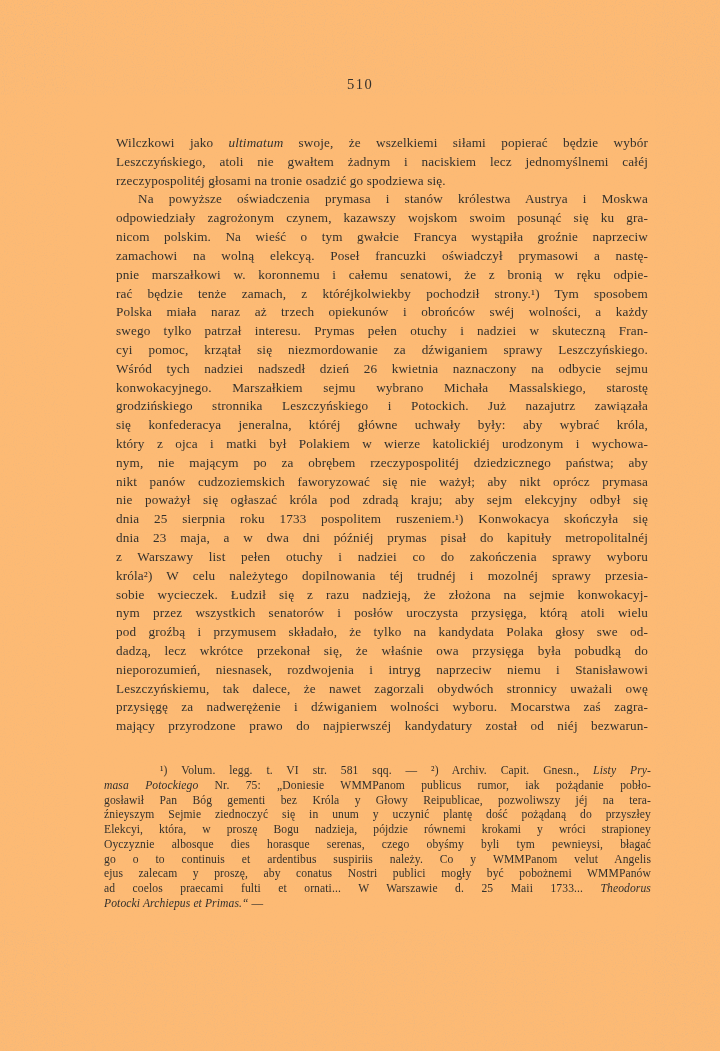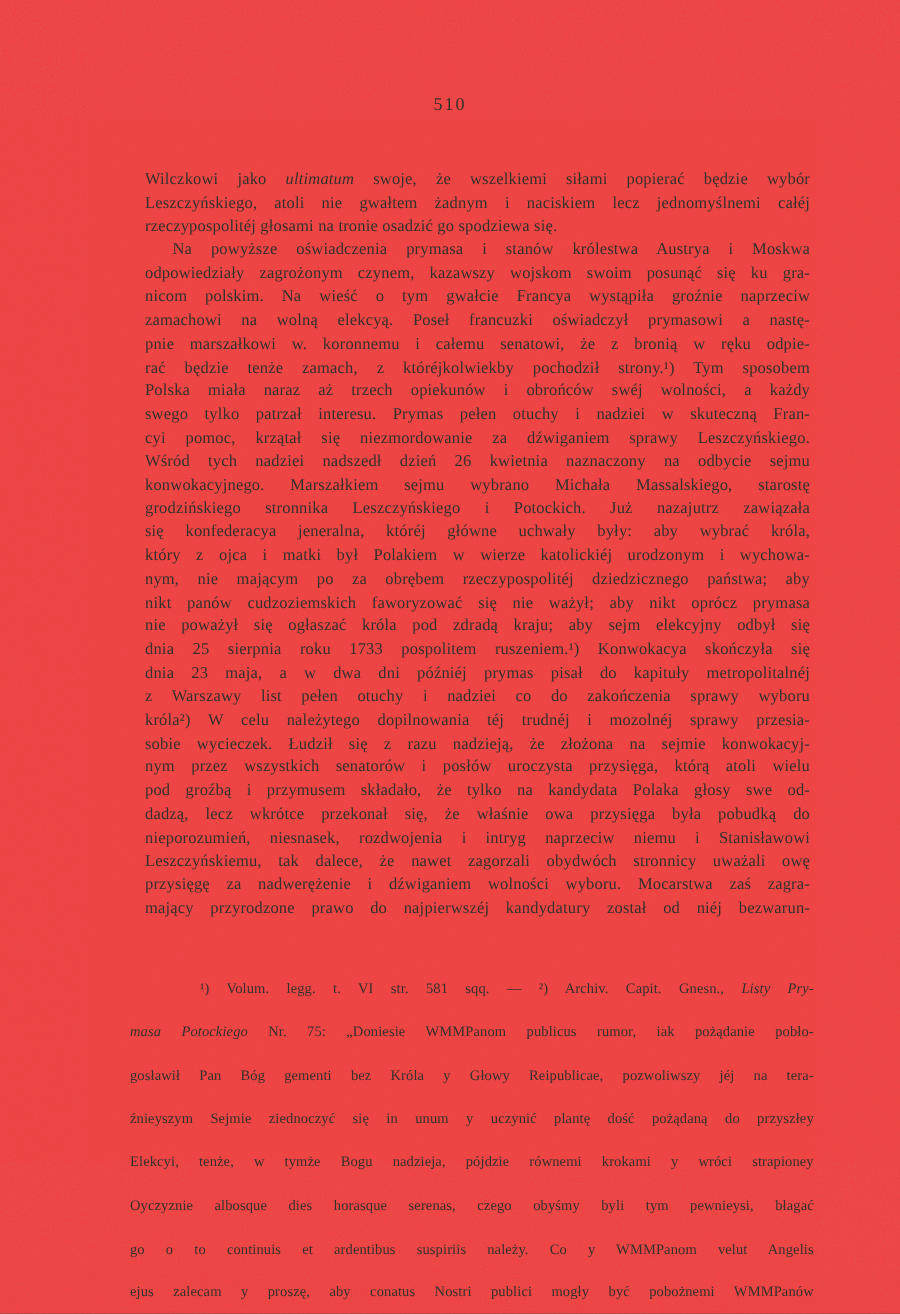--- a/index.html
+++ b/index.html
@@ -1,19 +1,19 @@
 <!DOCTYPE html>
 <html><head>
 <meta charset="utf-8">
 <style>
   html,body{margin:0;padding:0;background:#555;}
   .page{
     position:relative;
     width:720px;height:1051px;
-    background:#ef4444;
+    background:#fdba74;
     overflow:hidden;
     font-family:"Liberation Serif","DejaVu Serif",serif;
     color:#34312c;
   }
   .noise{position:absolute;left:0;top:0;z-index:0;pointer-events:none;}
   .pagenum{
     position:absolute;top:76px;left:0;width:720px;z-index:2;
     text-align:center;font-size:14.5px;letter-spacing:1.5px;
   }
   .body-block{
@@ -25,21 +25,20 @@
     letter-spacing:0.15px;
     white-space:normal;
   }
   .foot-block{
     position:absolute;left:104px;top:764px;width:547px;z-index:2;
   }
   .foot-block .line{
     font-size:11.6px;line-height:14.75px;
     text-align:justify;text-align-last:justify;
     letter-spacing:0.1px;
-    margin-top:20px;
   }
   .line.indent{text-indent:22px;}
   .line.bigindent{text-indent:56px;}
   .line.end{text-align-last:left;}
   i{font-style:italic;}
 </style>
 </head>
 <body>
 
 <div class="page">
@@ -91,21 +90,21 @@
       <div class="line">Leszczyńskiemu, tak dalece, że nawet zagorzali obydwóch stronnicy uważali owę</div>
       <div class="line">przysięgę za nadwerężenie i dźwiganiem wolności wyboru. Mocarstwa zaś zagra-</div>
       <div class="line">mający przyrodzone prawo do najpierwszéj kandydatury został od niéj bezwarun-</div>
     </div>
 
   <div class="foot-block">
       <div class="line bigindent">¹) Volum. legg. t. VI str. 581 sqq. — ²) Archiv. Capit. Gnesn., <i>Listy Pry-</i></div>
       <div class="line"><i>masa Potockiego</i> Nr. 75: „Doniesie WMMPanom publicus rumor, iak pożądanie pobło-</div>
       <div class="line">gosławił Pan Bóg gementi bez Króla y Głowy Reipublicae, pozwoliwszy jéj na tera-</div>
       <div class="line">źnieyszym Sejmie ziednoczyć się in unum y uczynić plantę dość pożądaną do przyszłey</div>
-      <div class="line">Elekcyi, tenże, w tymże Bogu nadzieja, pójdzie równemi krokami y wróci strapioney</div>
+      <div class="line">Elekcyi, która, w proszę Bogu nadzieja, pójdzie równemi krokami y wróci strapioney</div>
       <div class="line">Oyczyznie albosque dies horasque serenas, czego obyśmy byli tym pewnieysi, błagać</div>
       <div class="line">go o to continuis et ardentibus suspiriis należy. Co y WMMPanom velut Angelis</div>
       <div class="line">ejus zalecam y proszę, aby conatus Nostri publici mogły być pobożnemi WMMPanów</div>
       <div class="line">ad coelos praecami fulti et ornati... W Warszawie d. 25 Maii 1733... <i>Theodorus</i></div>
       <div class="line end"><i>Potocki Archiepus et Primas.“</i> —</div>
     </div>
 
 </div>
 
 </body></html>

